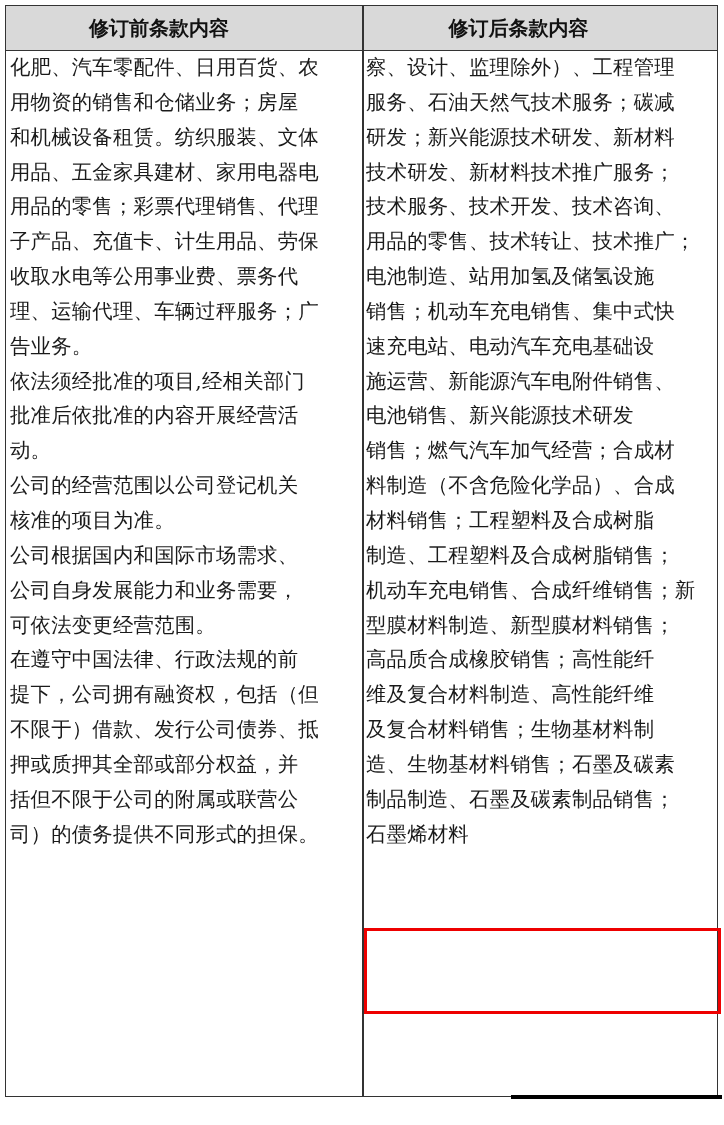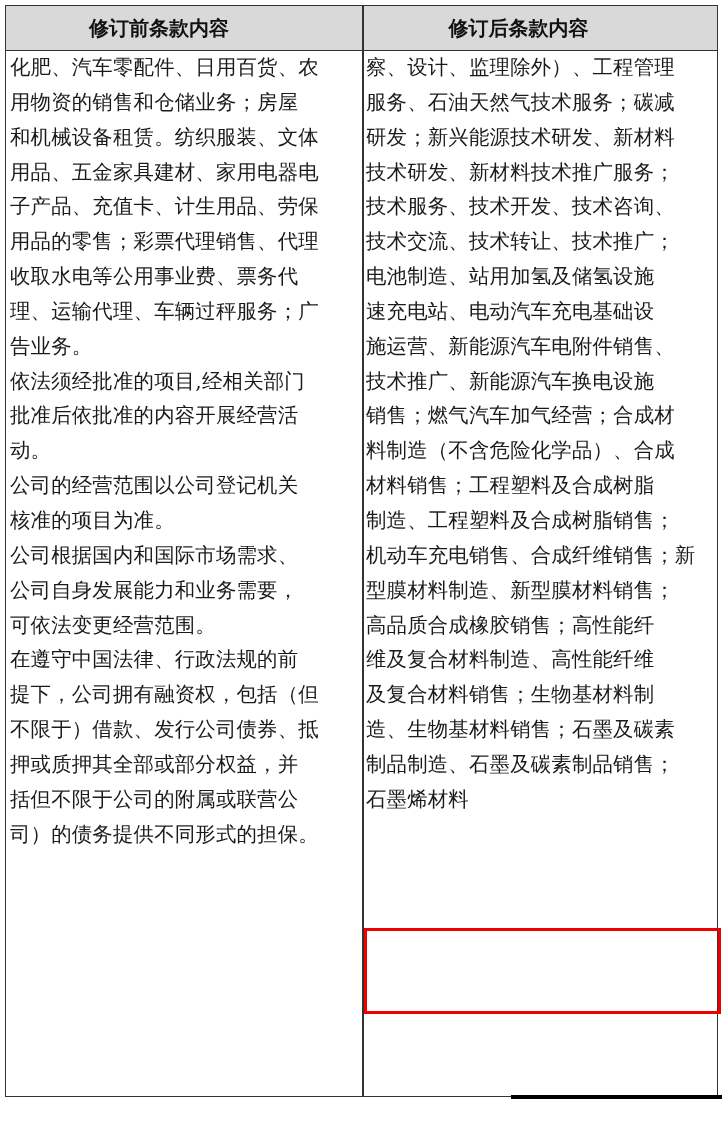--- a/index.html
+++ b/index.html
@@ -31,22 +31,22 @@
     <div class="hcell right">修订后条款内容</div>
   </div>
   <div class="divider"></div>
 </div>
 
 <div class="col left" id="leftcol">
     <div class="line">化肥、汽车零配件、日用百货、农</div>
     <div class="line">用物资的销售和仓储业务；房屋</div>
     <div class="line">和机械设备租赁。纺织服装、文体</div>
     <div class="line">用品、五金家具建材、家用电器电</div>
+    <div class="line">用品的零售；彩票代理销售、代理</div>
     <div class="line">子产品、充值卡、计生用品、劳保</div>
-    <div class="line">用品的零售；彩票代理销售、代理</div>
     <div class="line">收取水电等公用事业费、票务代</div>
     <div class="line">理、运输代理、车辆过秤服务；广</div>
     <div class="line">告业务。</div>
     <div class="line">依法须经批准的项目,经相关部门</div>
     <div class="line">批准后依批准的内容开展经营活</div>
     <div class="line">动。</div>
     <div class="line">公司的经营范围以公司登记机关</div>
     <div class="line">核准的项目为准。</div>
     <div class="line">公司根据国内和国际市场需求、</div>
     <div class="line">公司自身发展能力和业务需要，</div>
@@ -57,25 +57,26 @@
     <div class="line">押或质押其全部或部分权益，并</div>
     <div class="line">括但不限于公司的附属或联营公</div>
     <div class="line">司）的债务提供不同形式的担保。</div>
   </div>
 <div class="col right" id="rightcol">
     <div class="line">察、设计、监理除外）、工程管理</div>
     <div class="line">服务、石油天然气技术服务；碳减</div>
     <div class="line">研发；新兴能源技术研发、新材料</div>
     <div class="line">技术研发、新材料技术推广服务；</div>
     <div class="line">技术服务、技术开发、技术咨询、</div>
-    <div class="line">技术交流、技术转让、技术推广；</div>
+    <div class="line">用品的零售、技术转让、技术推广；</div>
     <div class="line">电池制造、站用加氢及储氢设施</div>
+    <div class="line">销售；机动车充电销售、集中式快</div>
     <div class="line">速充电站、电动汽车充电基础设</div>
     <div class="line">施运营、新能源汽车电附件销售、</div>
-    <div class="line">技术推广、新能源汽车换电设施</div>
+    <div class="line">电池销售、新兴能源技术研发</div>
     <div class="line">销售；燃气汽车加气经营；合成材</div>
     <div class="line">料制造（不含危险化学品）、合成</div>
     <div class="line">材料销售；工程塑料及合成树脂</div>
     <div class="line">制造、工程塑料及合成树脂销售；</div>
     <div class="line">机动车充电销售、合成纤维销售；新</div>
     <div class="line">型膜材料制造、新型膜材料销售；</div>
     <div class="line">高品质合成橡胶销售；高性能纤</div>
     <div class="line">维及复合材料制造、高性能纤维</div>
     <div class="line">及复合材料销售；生物基材料制</div>
     <div class="line">造、生物基材料销售；石墨及碳素</div>

